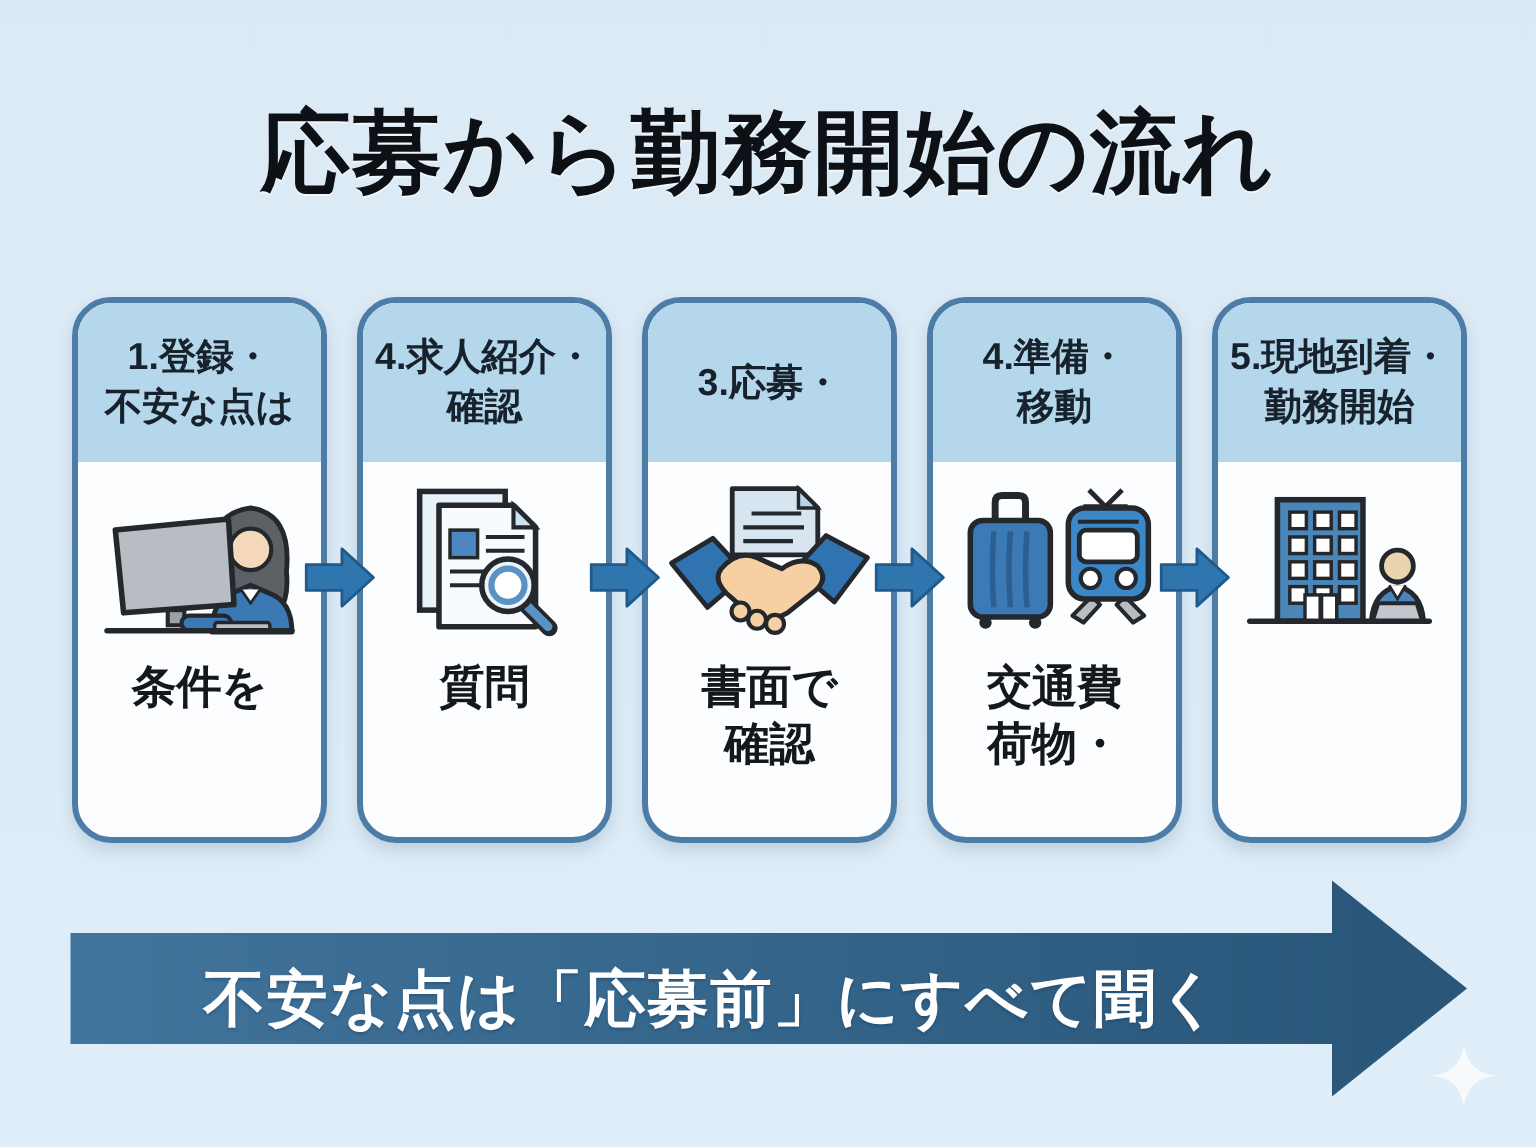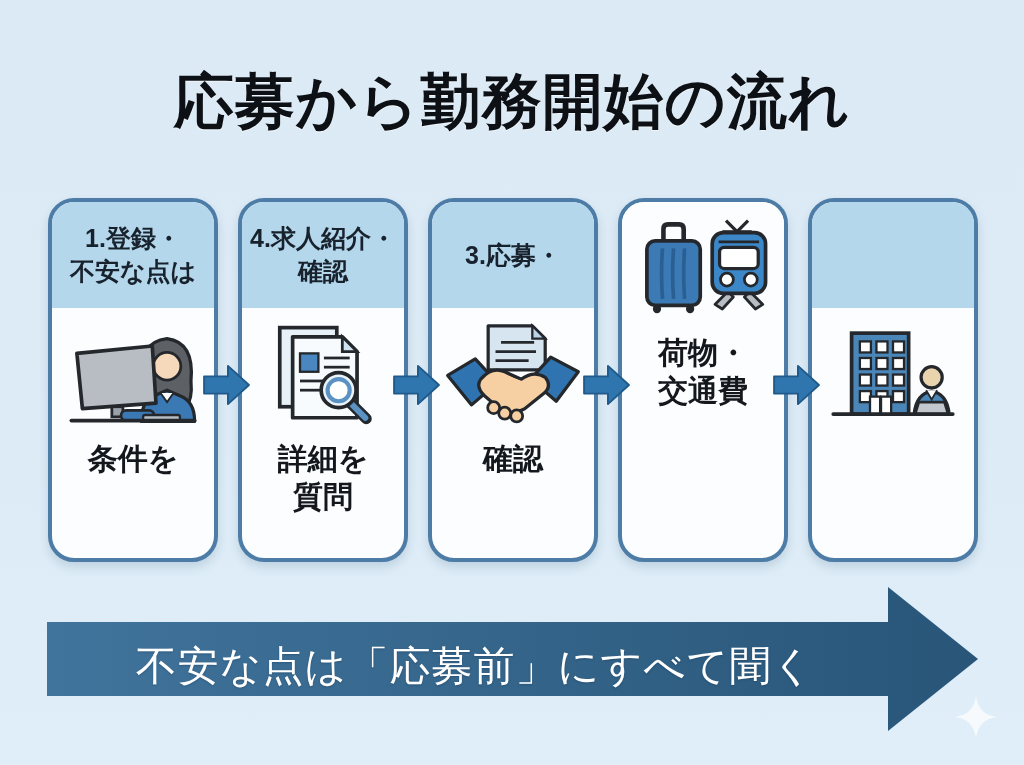--- a/index.html
+++ b/index.html
@@ -55,21 +55,21 @@
   .card-caption{
     margin-top:12px;text-align:center;
     font-size:30px;font-weight:800;line-height:1.28;
     color:var(--caption-text);white-space:nowrap;
   }
   .step-arrow{position:absolute;top:364px;width:48px;height:42px;z-index:5;}
   .banner-arrow-svg{position:absolute;left:40px;top:582px;width:945px;height:155px;}
   .banner-text{
     position:absolute;left:60px;top:630px;width:830px;height:72px;
     display:flex;align-items:center;justify-content:center;
-    font-size:41px;font-weight:400;letter-spacing:1px;
+    font-size:41px;font-weight:700;letter-spacing:1px;
     color:var(--banner-text);white-space:nowrap;
     text-shadow:0 1px 2px rgba(20,50,80,0.35);
   }
   .sparkle{position:absolute;left:955px;top:696px;width:42px;height:42px;opacity:0.85;}
 </style>
 </head>
 <body>
 
 <div class="page">
 
@@ -112,21 +112,20 @@
         <line x1="76" y1="39" x2="104" y2="39" stroke="#24282c" stroke-width="3"></line>
         <line x1="76" y1="49" x2="104" y2="49" stroke="#24282c" stroke-width="3"></line>
         <line x1="50" y1="64" x2="82" y2="64" stroke="#24282c" stroke-width="3"></line>
         <line x1="50" y1="74" x2="76" y2="74" stroke="#24282c" stroke-width="3"></line>
         <line x1="105" y1="88" x2="122" y2="105" stroke="#24282c" stroke-width="12" stroke-linecap="round"></line>
         <line x1="105" y1="88" x2="121" y2="104" stroke="#5b92c4" stroke-width="6.5" stroke-linecap="round"></line>
         <circle cx="92" cy="74" r="19" fill="#eaf3fa" stroke="#24282c" stroke-width="4"></circle>
         <circle cx="92" cy="74" r="12" fill="#ffffff" stroke="#5b92c4" stroke-width="4.5"></circle>
       </svg>
       <div class="card-caption">
-        <div>詳細を</div>
         <div>質問</div>
       </div>
     </div>
   </div>
 
   <div class="card" style="left:428px">
     <div class="card-header">
       <span>3.応募・</span>
     </div>
     <div class="card-body">
@@ -138,54 +137,61 @@
         <line x1="56" y1="42" x2="92" y2="42" stroke="#24282c" stroke-width="3"></line>
         <path d="M4,58 L34,40 L58,66 L30,90 Z" fill="#2f74b0" stroke="#24282c" stroke-width="3.5" stroke-linejoin="round"></path>
         <path d="M146,54 L116,38 L94,62 L122,86 Z" fill="#2f74b0" stroke="#24282c" stroke-width="3.5" stroke-linejoin="round"></path>
         <path d="M40,62 Q52,48 66,54 L84,62 Q98,52 110,60 Q118,70 108,78 L88,94 Q74,102 60,94 L44,80 Q34,70 40,62 Z" fill="#f6cfa2" stroke="#24282c" stroke-width="3.5" stroke-linejoin="round"></path>
         <circle cx="54" cy="93" r="6.5" fill="#f6cfa2" stroke="#24282c" stroke-width="3"></circle>
         <circle cx="66" cy="99" r="6.5" fill="#f6cfa2" stroke="#24282c" stroke-width="3"></circle>
         <circle cx="79" cy="102" r="6.5" fill="#f6cfa2" stroke="#24282c" stroke-width="3"></circle>
         <path d="M66,54 Q76,60 84,62" fill="none" stroke="#24282c" stroke-width="2.5"></path>
       </svg>
       <div class="card-caption">
+        <div>書面で</div>
         <div>確認</div>
       </div>
     </div>
   </div>
 
   <div class="card" style="left:618px">
+    <div class="card-header">
+      <span>4.準備・</span>
+      <span>移動</span>
+    </div>
     <div class="card-body">
       <svg class="card-icon" width="138" height="106" viewBox="0 0 150 115">
         <path d="M32,28 L32,14 Q32,9 37,9 L49,9 Q54,9 54,14 L54,28" fill="none" stroke="#24282c" stroke-width="5"></path>
         <rect x="14" y="27" width="58" height="70" rx="9" fill="#3c7ab5" stroke="#24282c" stroke-width="4"></rect>
         <path d="M31,35 Q29,62 31,90" fill="none" stroke="#2a5f93" stroke-width="4"></path>
         <path d="M43,35 Q41,62 43,90" fill="none" stroke="#2a5f93" stroke-width="4"></path>
         <path d="M55,35 Q53,62 55,90" fill="none" stroke="#2a5f93" stroke-width="4"></path>
         <circle cx="25" cy="101" r="4.5" fill="#24282c"></circle>
         <circle cx="61" cy="101" r="4.5" fill="#24282c"></circle>
         <path d="M100,5 L112,17 L124,5" fill="none" stroke="#24282c" stroke-width="3.5"></path>
         <line x1="96" y1="17" x2="128" y2="17" stroke="#24282c" stroke-width="3.5"></line>
         <path d="M88,96 L102,82 L108,88 L96,101 Z" fill="#b7bdc3" stroke="#24282c" stroke-width="3" stroke-linejoin="round"></path>
         <path d="M140,96 L126,82 L120,88 L132,101 Z" fill="#b7bdc3" stroke="#24282c" stroke-width="3" stroke-linejoin="round"></path>
         <rect x="85" y="18" width="58" height="66" rx="12" fill="#3c87c8" stroke="#24282c" stroke-width="4"></rect>
         <line x1="92" y1="28" x2="136" y2="28" stroke="#24282c" stroke-width="3"></line>
         <rect x="93" y="34" width="42" height="23" rx="5" fill="#ffffff" stroke="#24282c" stroke-width="3.5"></rect>
         <circle cx="101" cy="69" r="7" fill="#ffffff" stroke="#24282c" stroke-width="3"></circle>
         <circle cx="127" cy="69" r="7" fill="#ffffff" stroke="#24282c" stroke-width="3"></circle>
       </svg>
       <div class="card-caption">
+        <div>交通費</div>
         <div>荷物・</div>
-        <div>交通費</div>
       </div>
     </div>
   </div>
 
   <div class="card" style="left:808px">
     <div class="card-header">
+      <span>5.現地到着・</span>
+      <span>勤務開始</span>
     </div>
     <div class="card-body">
       <svg class="card-icon" width="138" height="106" viewBox="0 0 150 115">
         <rect x="30" y="12" width="62" height="88" fill="#4a86b8" stroke="#24282c" stroke-width="4"></rect>
         <g fill="#ffffff" stroke="#24282c" stroke-width="2.5">
           <rect x="39" y="21" width="12" height="12"></rect>
             <rect x="57" y="21" width="12" height="12"></rect>
             <rect x="75" y="21" width="12" height="12"></rect>
           <rect x="39" y="39" width="12" height="12"></rect>
             <rect x="57" y="39" width="12" height="12"></rect>

